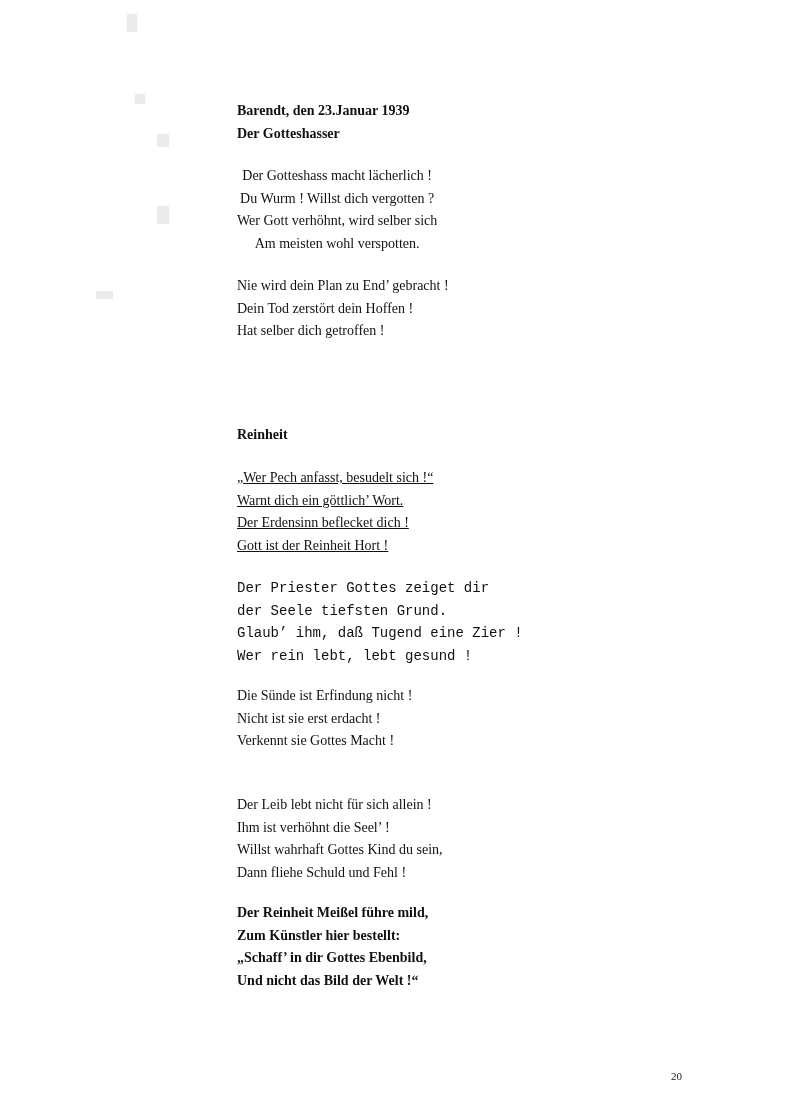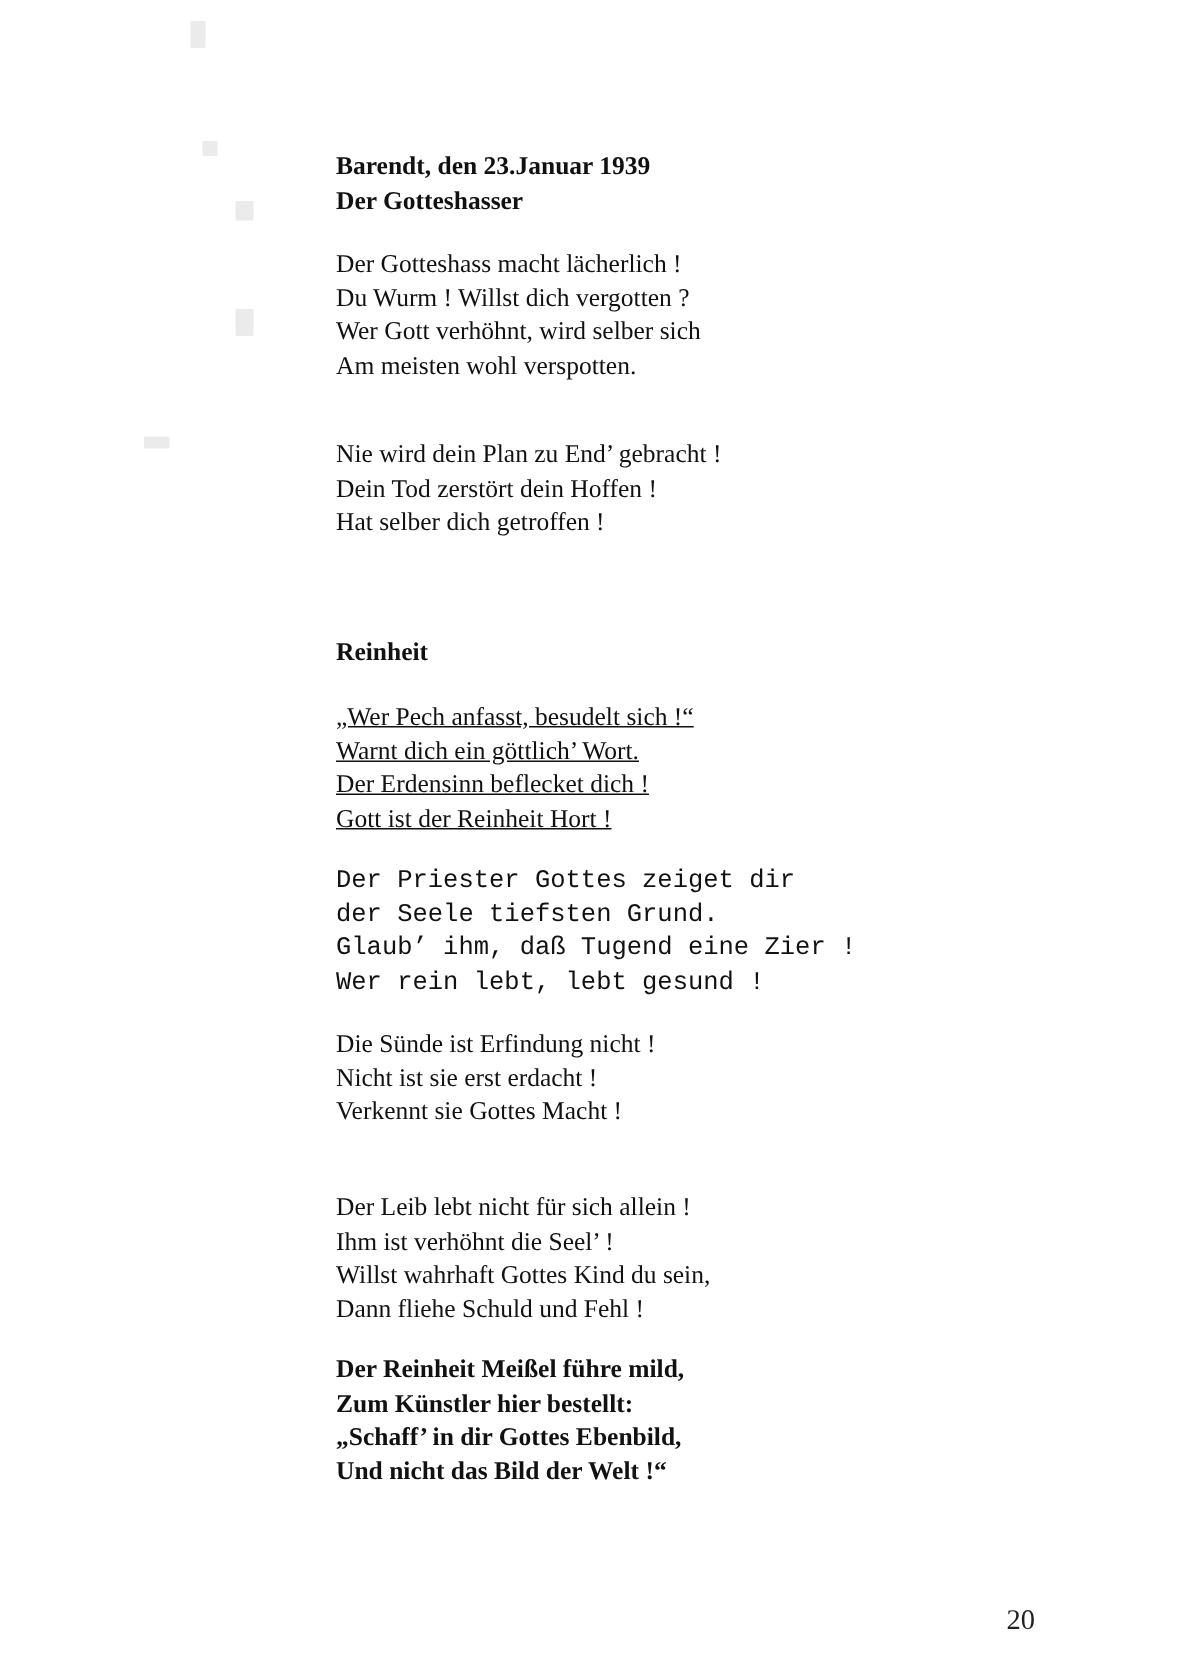--- a/index.html
+++ b/index.html
@@ -11,39 +11,39 @@
     position: relative;
     width: 785px;
     height: 1120px;
     background: #ffffff;
     overflow: hidden;
     font-family: "Liberation Serif", "DejaVu Serif", serif;
     color: #111111;
   }
   .content-block {
     position: absolute;
-    left: 224px;
-    font-size: 17px;
+    left: 237px;
+    font-size: 14px;
     line-height: 22.5px;
     white-space: nowrap;
   }
   .poem-header {
     font-weight: bold;
   }
   .poem-title {
     font-weight: bold;
   }
   .stanza .poem-line {
     height: 22.5px;
   }
   .page-number {
     position: absolute;
     left: 671px;
     top: 1070px;
-    font-size: 19px;
+    font-size: 11px;
     color: #222222;
   }
   
   .artifact {
     position: absolute;
     background: #ebebeb;
     border-radius: 1px;
   }
   .a1 { left: 127px; top: 14px;  width: 10px; height: 18px; }
   .a2 { left: 135px; top: 94px;  width: 10px; height: 10px; }
@@ -60,28 +60,28 @@
   <div class="artifact a2"></div>
   <div class="artifact a3"></div>
   <div class="artifact a4"></div>
   <div class="artifact a5"></div>
 
   <div class="content-block poem-header" style="top:100px;">
     <div>Barendt, den 23.Januar 1939</div>
     <div>Der Gotteshasser</div>
   </div>
 
-  <div class="content-block stanza" style="top:165px;">
+  <div class="content-block stanza" style="top:165px;text-align:center;">
       <div class="poem-line">Der Gotteshass macht lächerlich !</div>
       <div class="poem-line">Du Wurm ! Willst dich vergotten ?</div>
       <div class="poem-line">Wer Gott verhöhnt, wird selber sich</div>
       <div class="poem-line">Am meisten wohl verspotten.</div>
     </div>
 
-  <div class="content-block stanza" style="top:275px;margin-top:17px;">
+  <div class="content-block stanza" style="top:275px;">
       <div class="poem-line">Nie wird dein Plan zu End’ gebracht !</div>
       <div class="poem-line">Dein Tod zerstört dein Hoffen !</div>
       <div class="poem-line">Hat selber dich getroffen !</div>
     </div>
 
   <div class="content-block poem-title" style="top:424px;">Reinheit</div>
 
   <div class="content-block stanza" style="top:467px;text-decoration:underline;">
       <div class="poem-line">„Wer Pech anfasst, besudelt sich !“</div>
       <div class="poem-line">Warnt dich ein göttlich’ Wort.</div>

